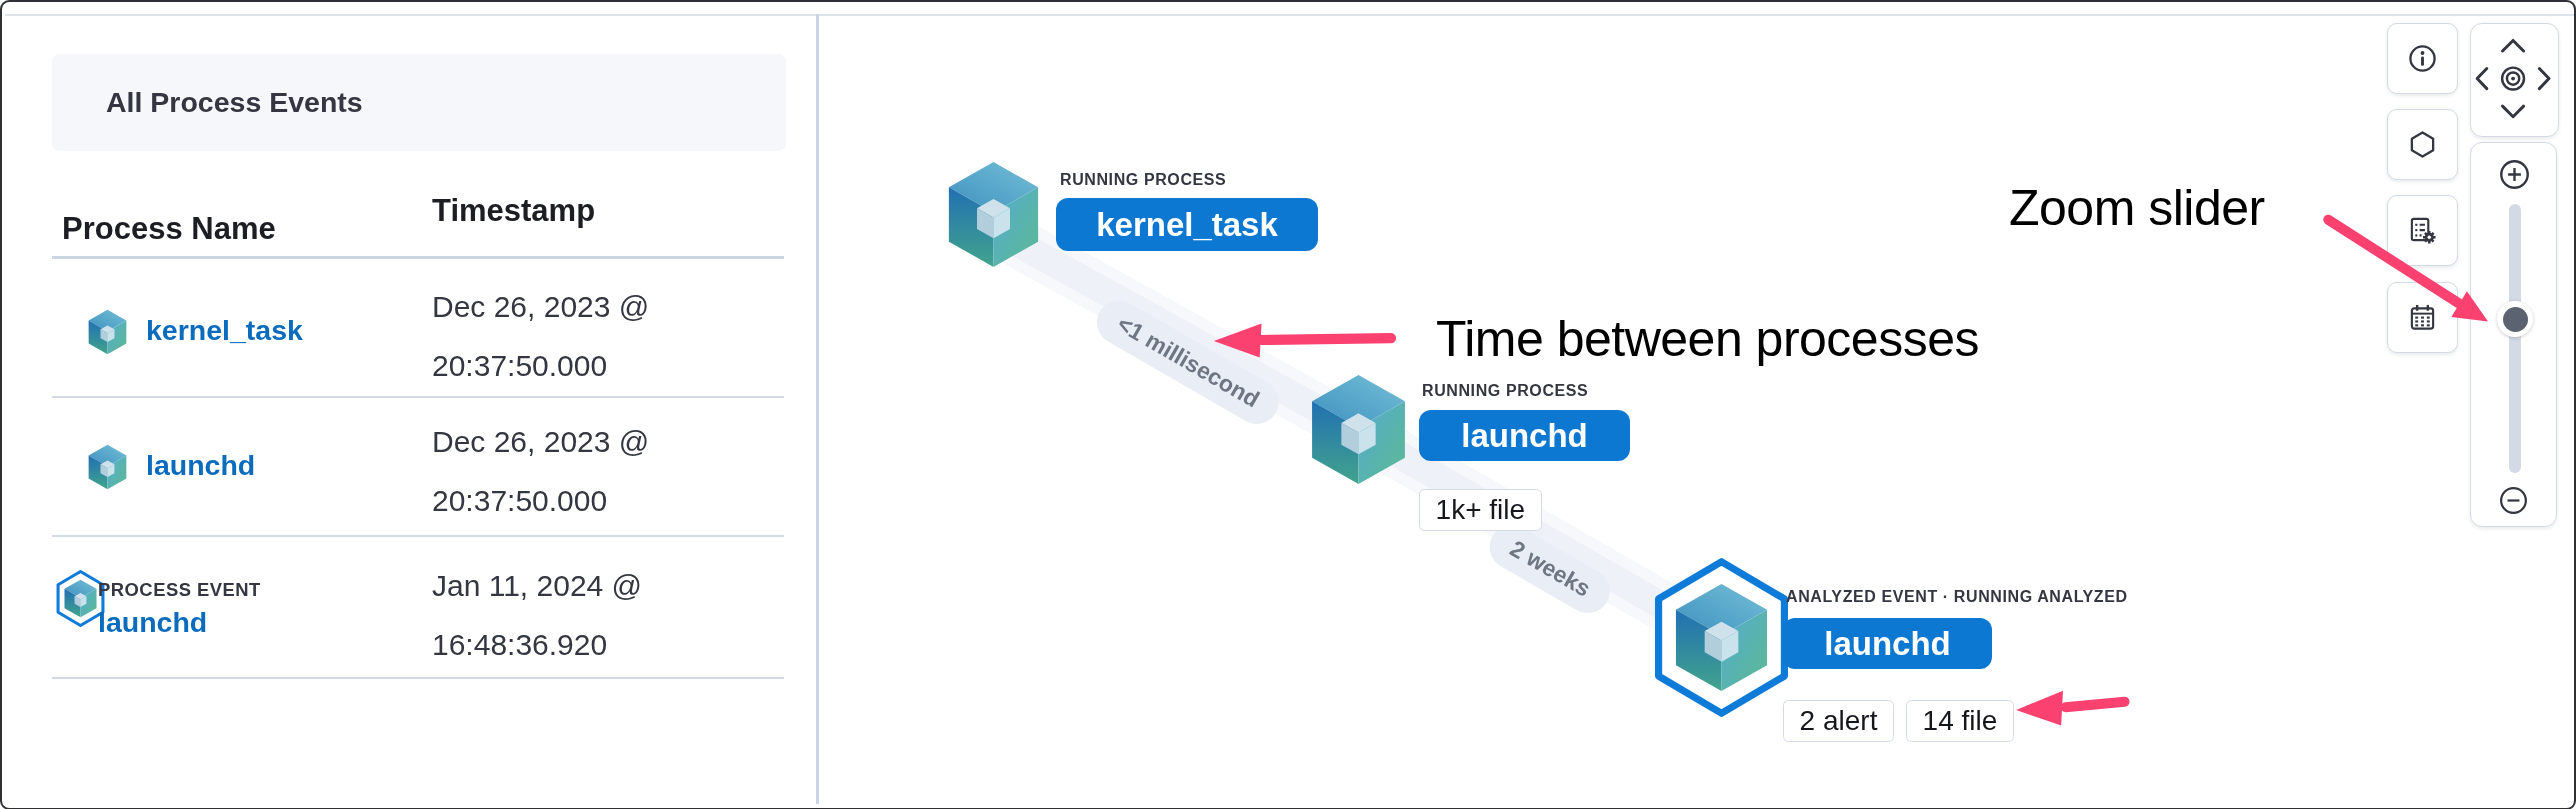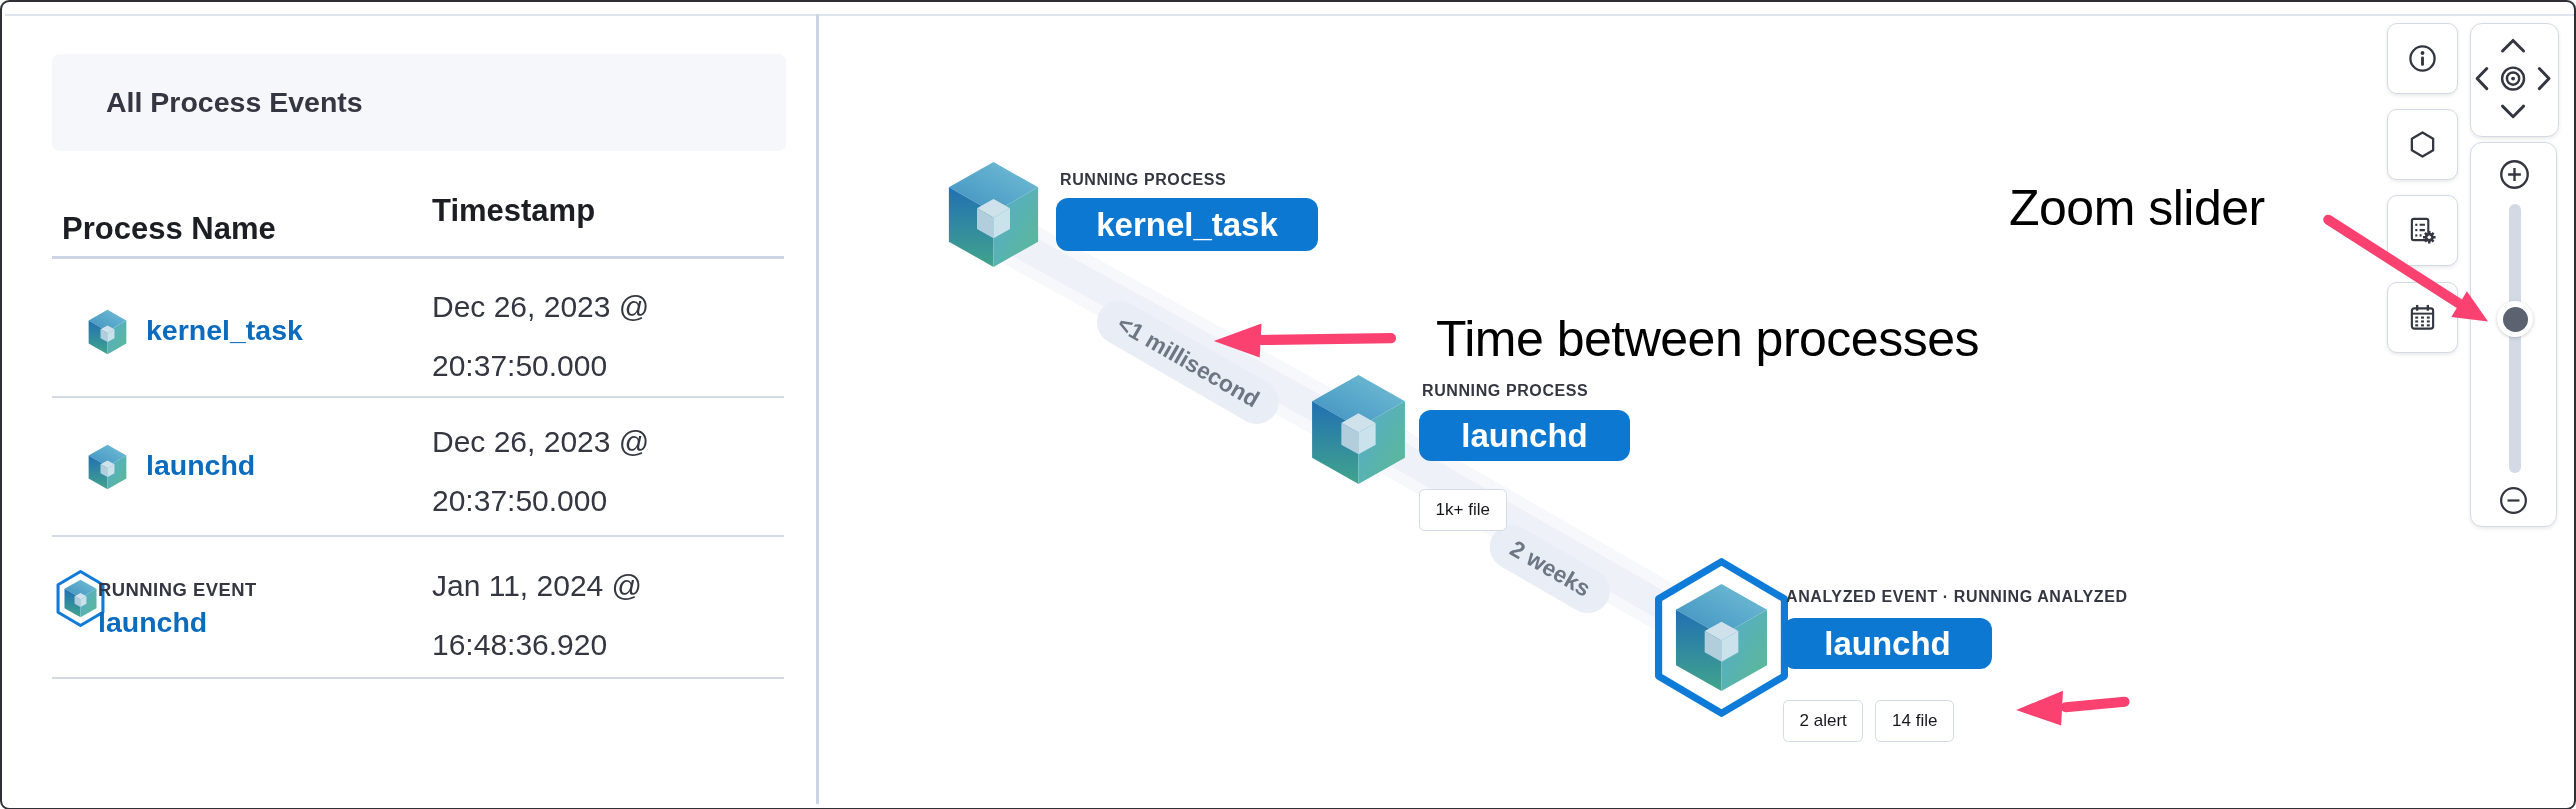--- a/index.html
+++ b/index.html
@@ -15,21 +15,21 @@
   .rule{background:#ccd5e3;}
   .row-rule{background:#d3dae6;}
   .proc-link{font-size:28.5px;font-weight:600;color:#0b6cbe;white-space:nowrap;cursor:pointer;}
   .ts{font-size:30px;color:#343741;line-height:59px;white-space:nowrap;}
   .analyzed-tag{font-size:18.4px;font-weight:700;color:#343741;letter-spacing:0.5px;white-space:nowrap;}
   
   .node-label{font-size:16px;font-weight:700;color:#343741;letter-spacing:0.6px;white-space:nowrap;z-index:3;}
   .pill{background:#0c78d2;border-radius:12px;color:#fff;font-weight:700;font-size:33px;
         display:flex;align-items:center;justify-content:center;z-index:3;cursor:pointer;}
   .badge{background:#fff;border:1.8px solid #d3dae6;border-radius:5.5px;height:42px;box-sizing:border-box;
-         display:inline-flex;align-items:center;padding:0 15.6px;font-size:17px;color:#16171c;z-index:3;cursor:pointer;}
+         display:inline-flex;align-items:center;padding:0 15.6px;font-size:28px;color:#16171c;z-index:3;cursor:pointer;}
   .edge-label{background:#e9edf5;color:#6e7683;font-size:23px;font-weight:700;white-space:nowrap;
               padding:8.3px 22px;border-radius:26px;z-index:2;}
   .annot{font-size:50px;font-weight:400;color:#000;white-space:nowrap;z-index:6;letter-spacing:-0.5px;}
   
   .ctl-btn{width:71px;height:71px;background:#fff;border:1.8px solid #d3dae6;border-radius:10px;box-sizing:border-box;
            display:flex;align-items:center;justify-content:center;box-shadow:0 1.8px 3.7px rgba(52,55,65,.10);
            z-index:5;cursor:pointer;}
   .ctl-panel{background:#fff;border:1.8px solid #d3dae6;border-radius:12px;box-sizing:border-box;
              box-shadow:0 1.8px 3.7px rgba(52,55,65,.10);z-index:5;}
   svg{display:block;}
@@ -164,21 +164,21 @@
     </svg>
     <svg viewBox="0 0 100 112" width="35" height="39" style="position:absolute;left:8.3px;top:10px;">
       <polygon points="50,2 96,28 50,54 4,28" fill="url(#gTop)"></polygon>
       <polygon points="4,28 50,54 50,110 4,84" fill="url(#gLeft)"></polygon>
       <polygon points="96,28 50,54 50,110 96,84" fill="url(#gRight)"></polygon>
       <polygon points="50,40 67,49.5 50,59 33,49.5" fill="#cfe2ec"></polygon>
       <polygon points="33,49.5 50,59 50,80.5 33,71" fill="#b2cedd"></polygon>
       <polygon points="67,49.5 50,59 50,80.5 67,71" fill="#c9e2ec"></polygon>
     </svg>
   </div>
-  <div class="abs analyzed-tag" style="left:96px;top:577px;">RUNNING EVENT</div>
+  <div class="abs analyzed-tag" style="left:96px;top:577px;">PROCESS EVENT</div>
   <a class="abs proc-link" style="left:96px;top:604px;">launchd</a>
   <div class="abs ts" style="left:430px;top:554px;">
     <div>Jan 11, 2024 @</div>
     <div>16:48:36.920</div>
   </div>
   <div class="abs row-rule" style="left:50px;top:675px;width:732px;height:1.8px;"></div>
 
   <div class="abs" style="left:814px;top:12px;width:2.8px;height:790px;background:#ccd5e4;"></div>
 
   <div class="abs ctl-btn" style="left:2385px;top:21px;">

